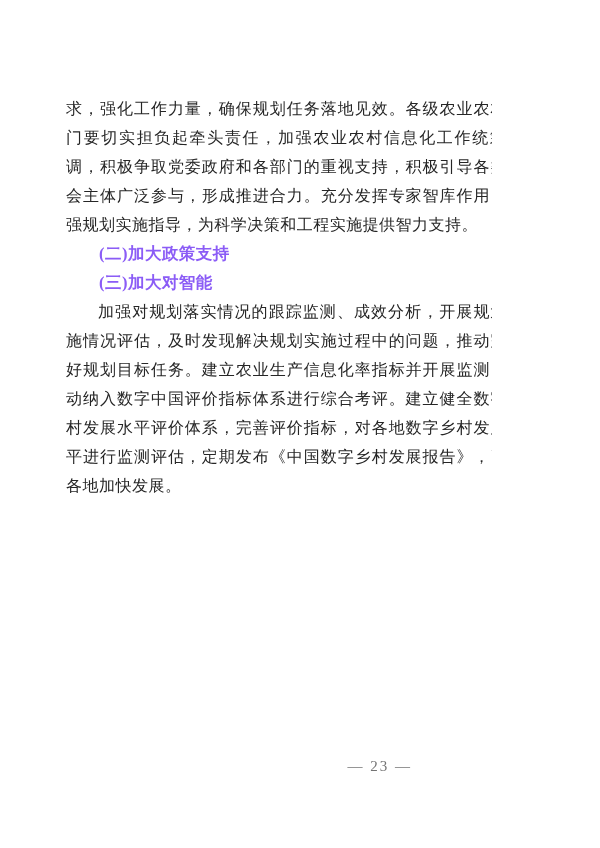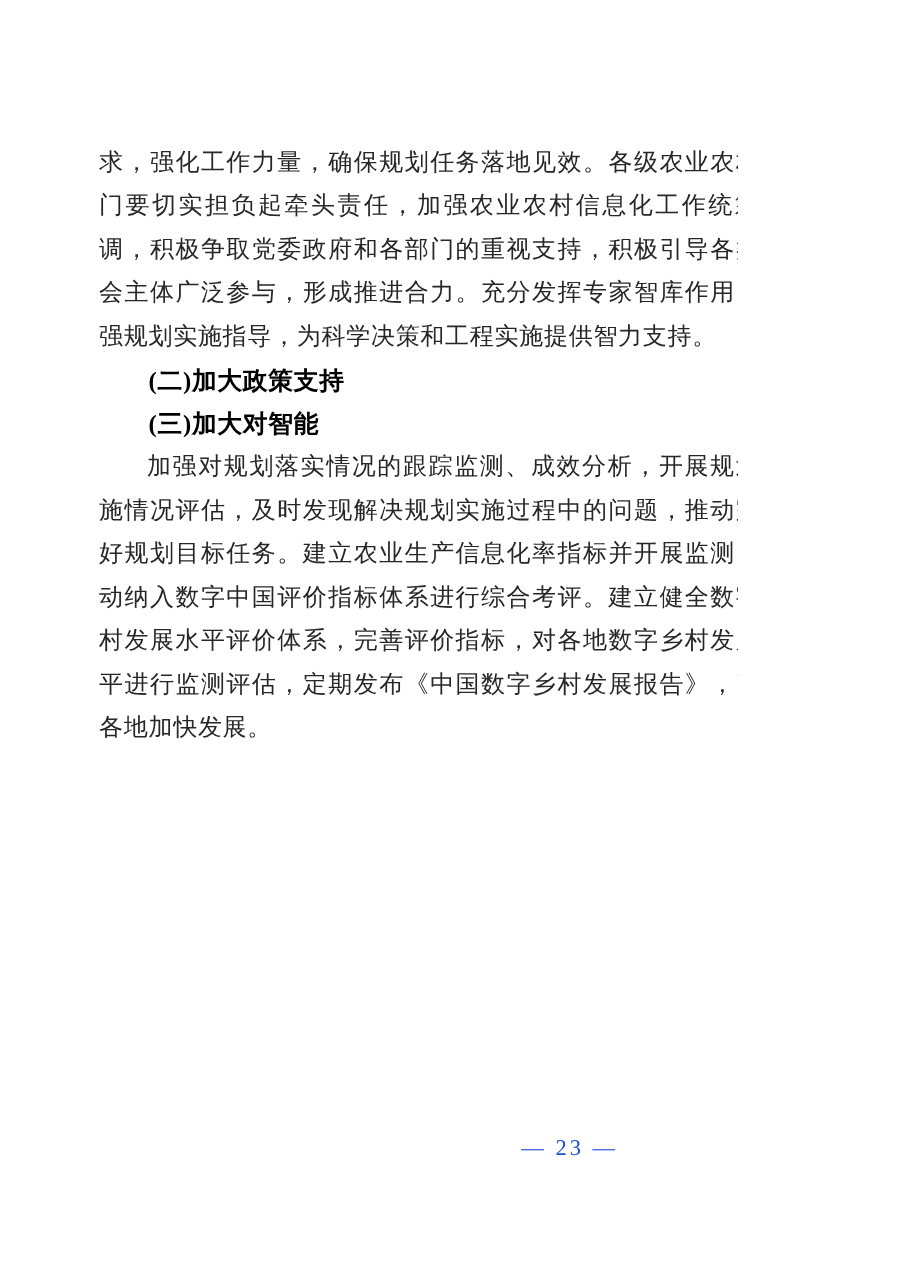--- a/index.html
+++ b/index.html
@@ -34,29 +34,29 @@
   .para.indent {
     text-indent: 2em;
   }
   .heading {
     margin: 0;
     padding: 0;
     font-size: 16.5px;
     line-height: 29px;
     font-weight: bold;
     text-indent: 2em;
-    color: #000000;
+    color: #8b5cf6;
   }
   .page-number {
     position: absolute;
     top: 756px;
     right: 80px;
     font-size: 15px;
     line-height: 20px;
-    color: #1d4ed8;
+    color: #737373;
     letter-spacing: 2px;
     white-space: nowrap;
   }
 </style>
 </head>
 <body>
 
 <div class="page">
   <div class="content">
     <p class="para">求，强化工作力量，确保规划任务落地见效。各级农业农村部门要切实担负起牵头责任，加强农业农村信息化工作统筹协调，积极争取党委政府和各部门的重视支持，积极引导各类社会主体广泛参与，形成推进合力。充分发挥专家智库作用，加强规划实施指导，为科学决策和工程实施提供智力支持。</p>

